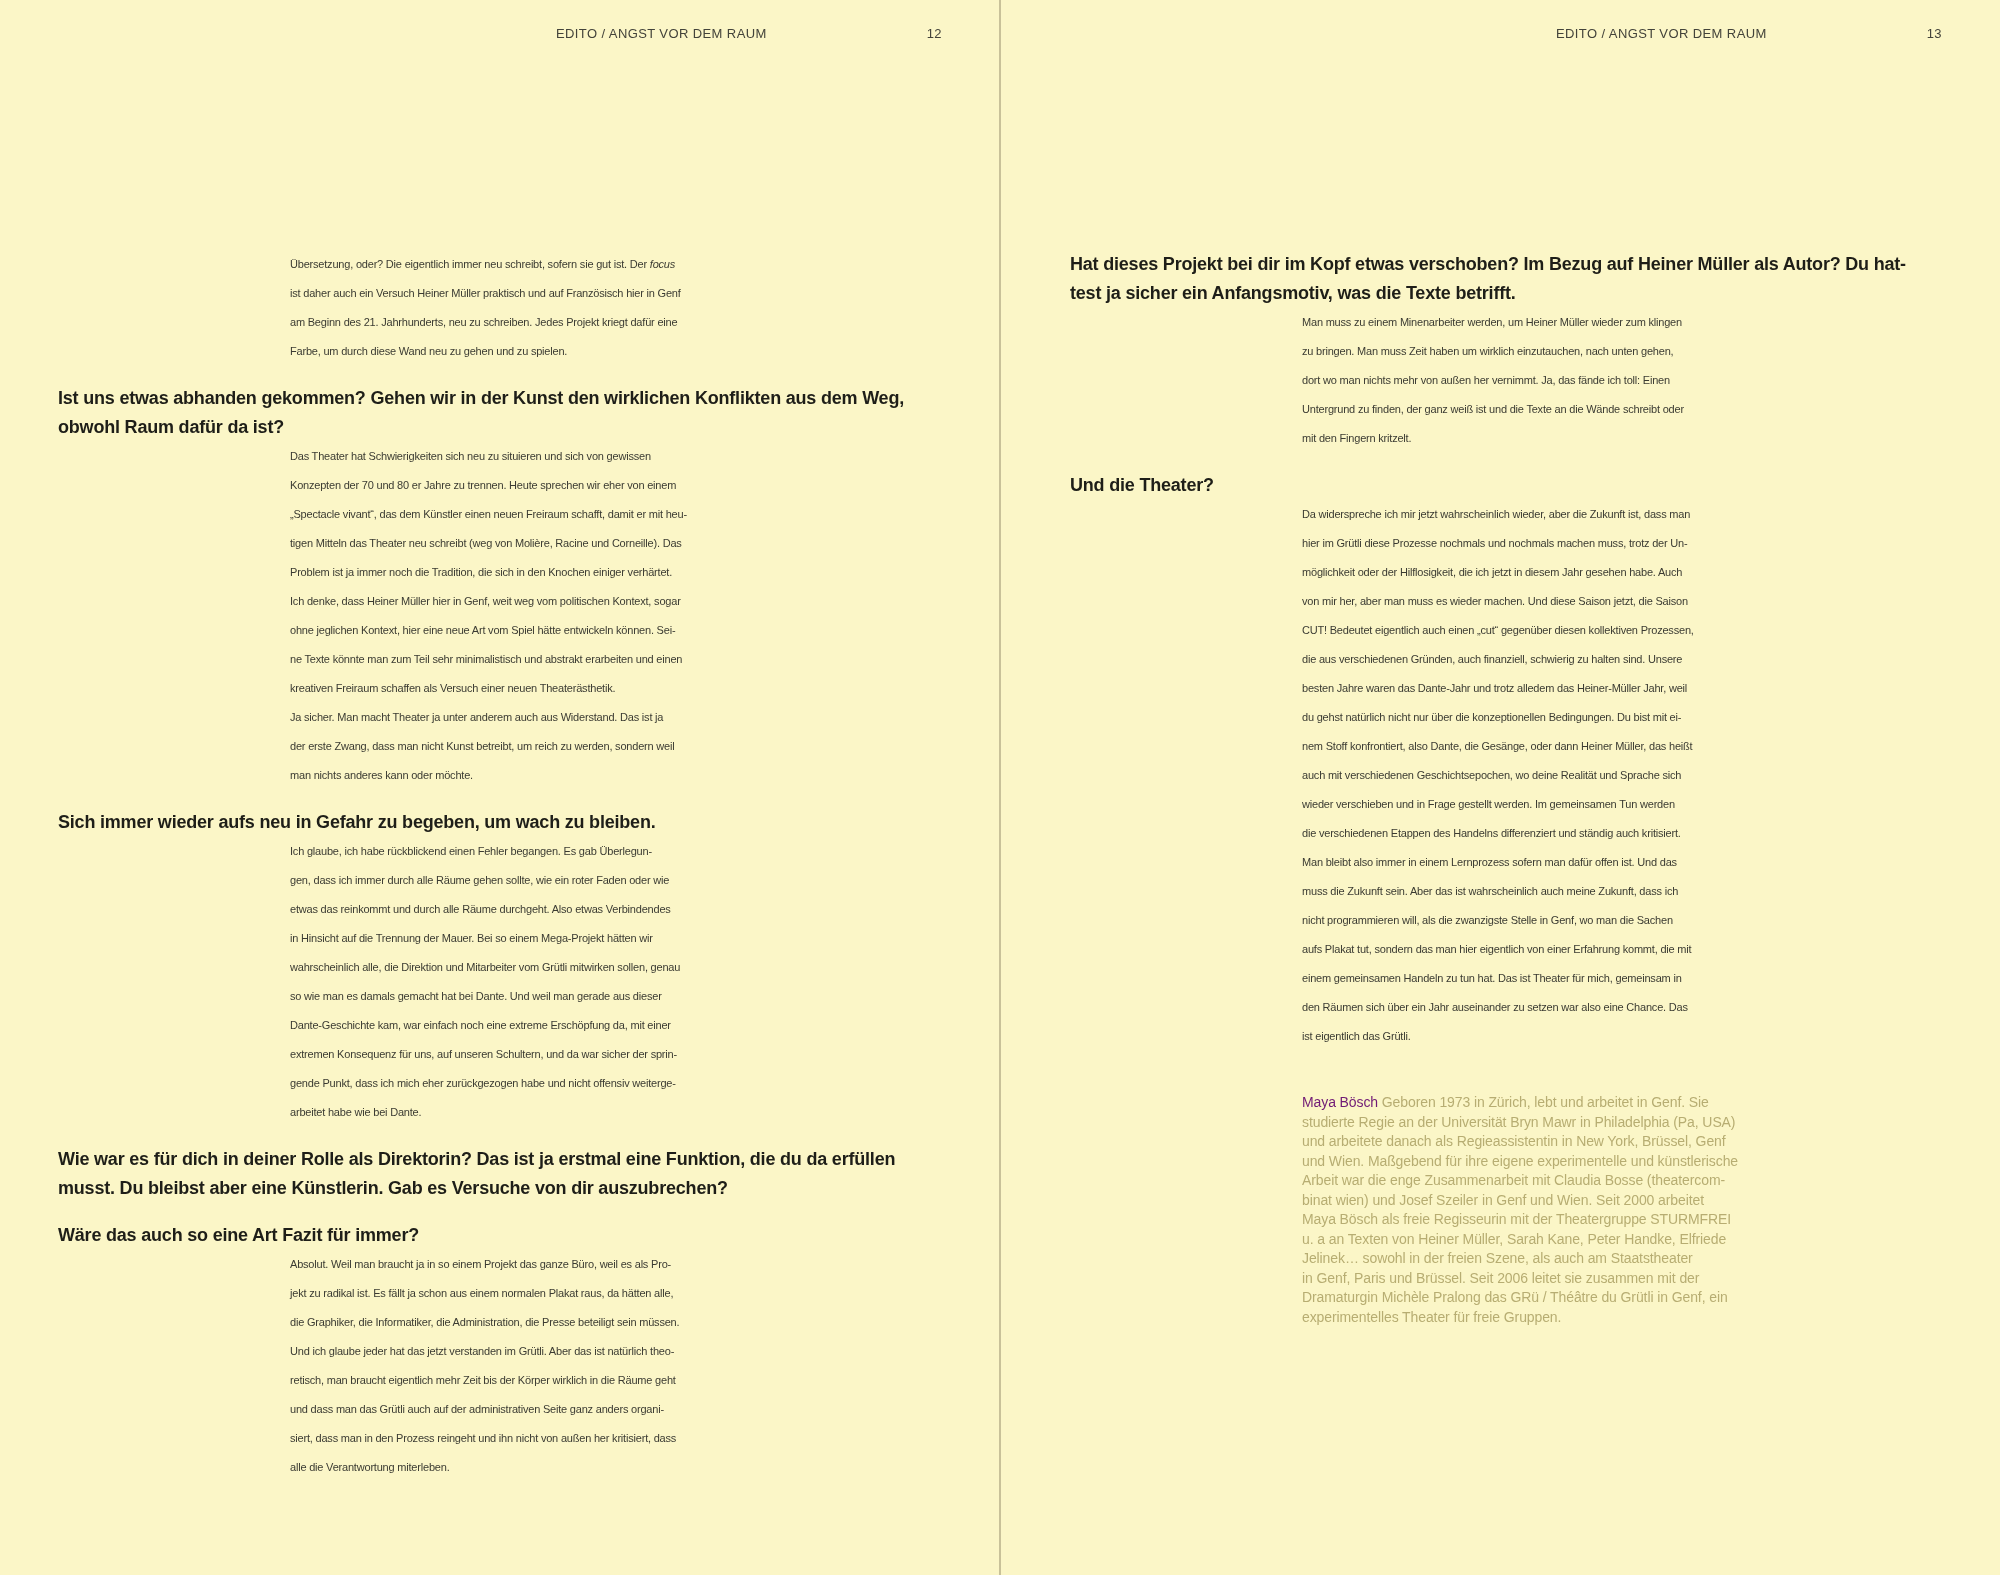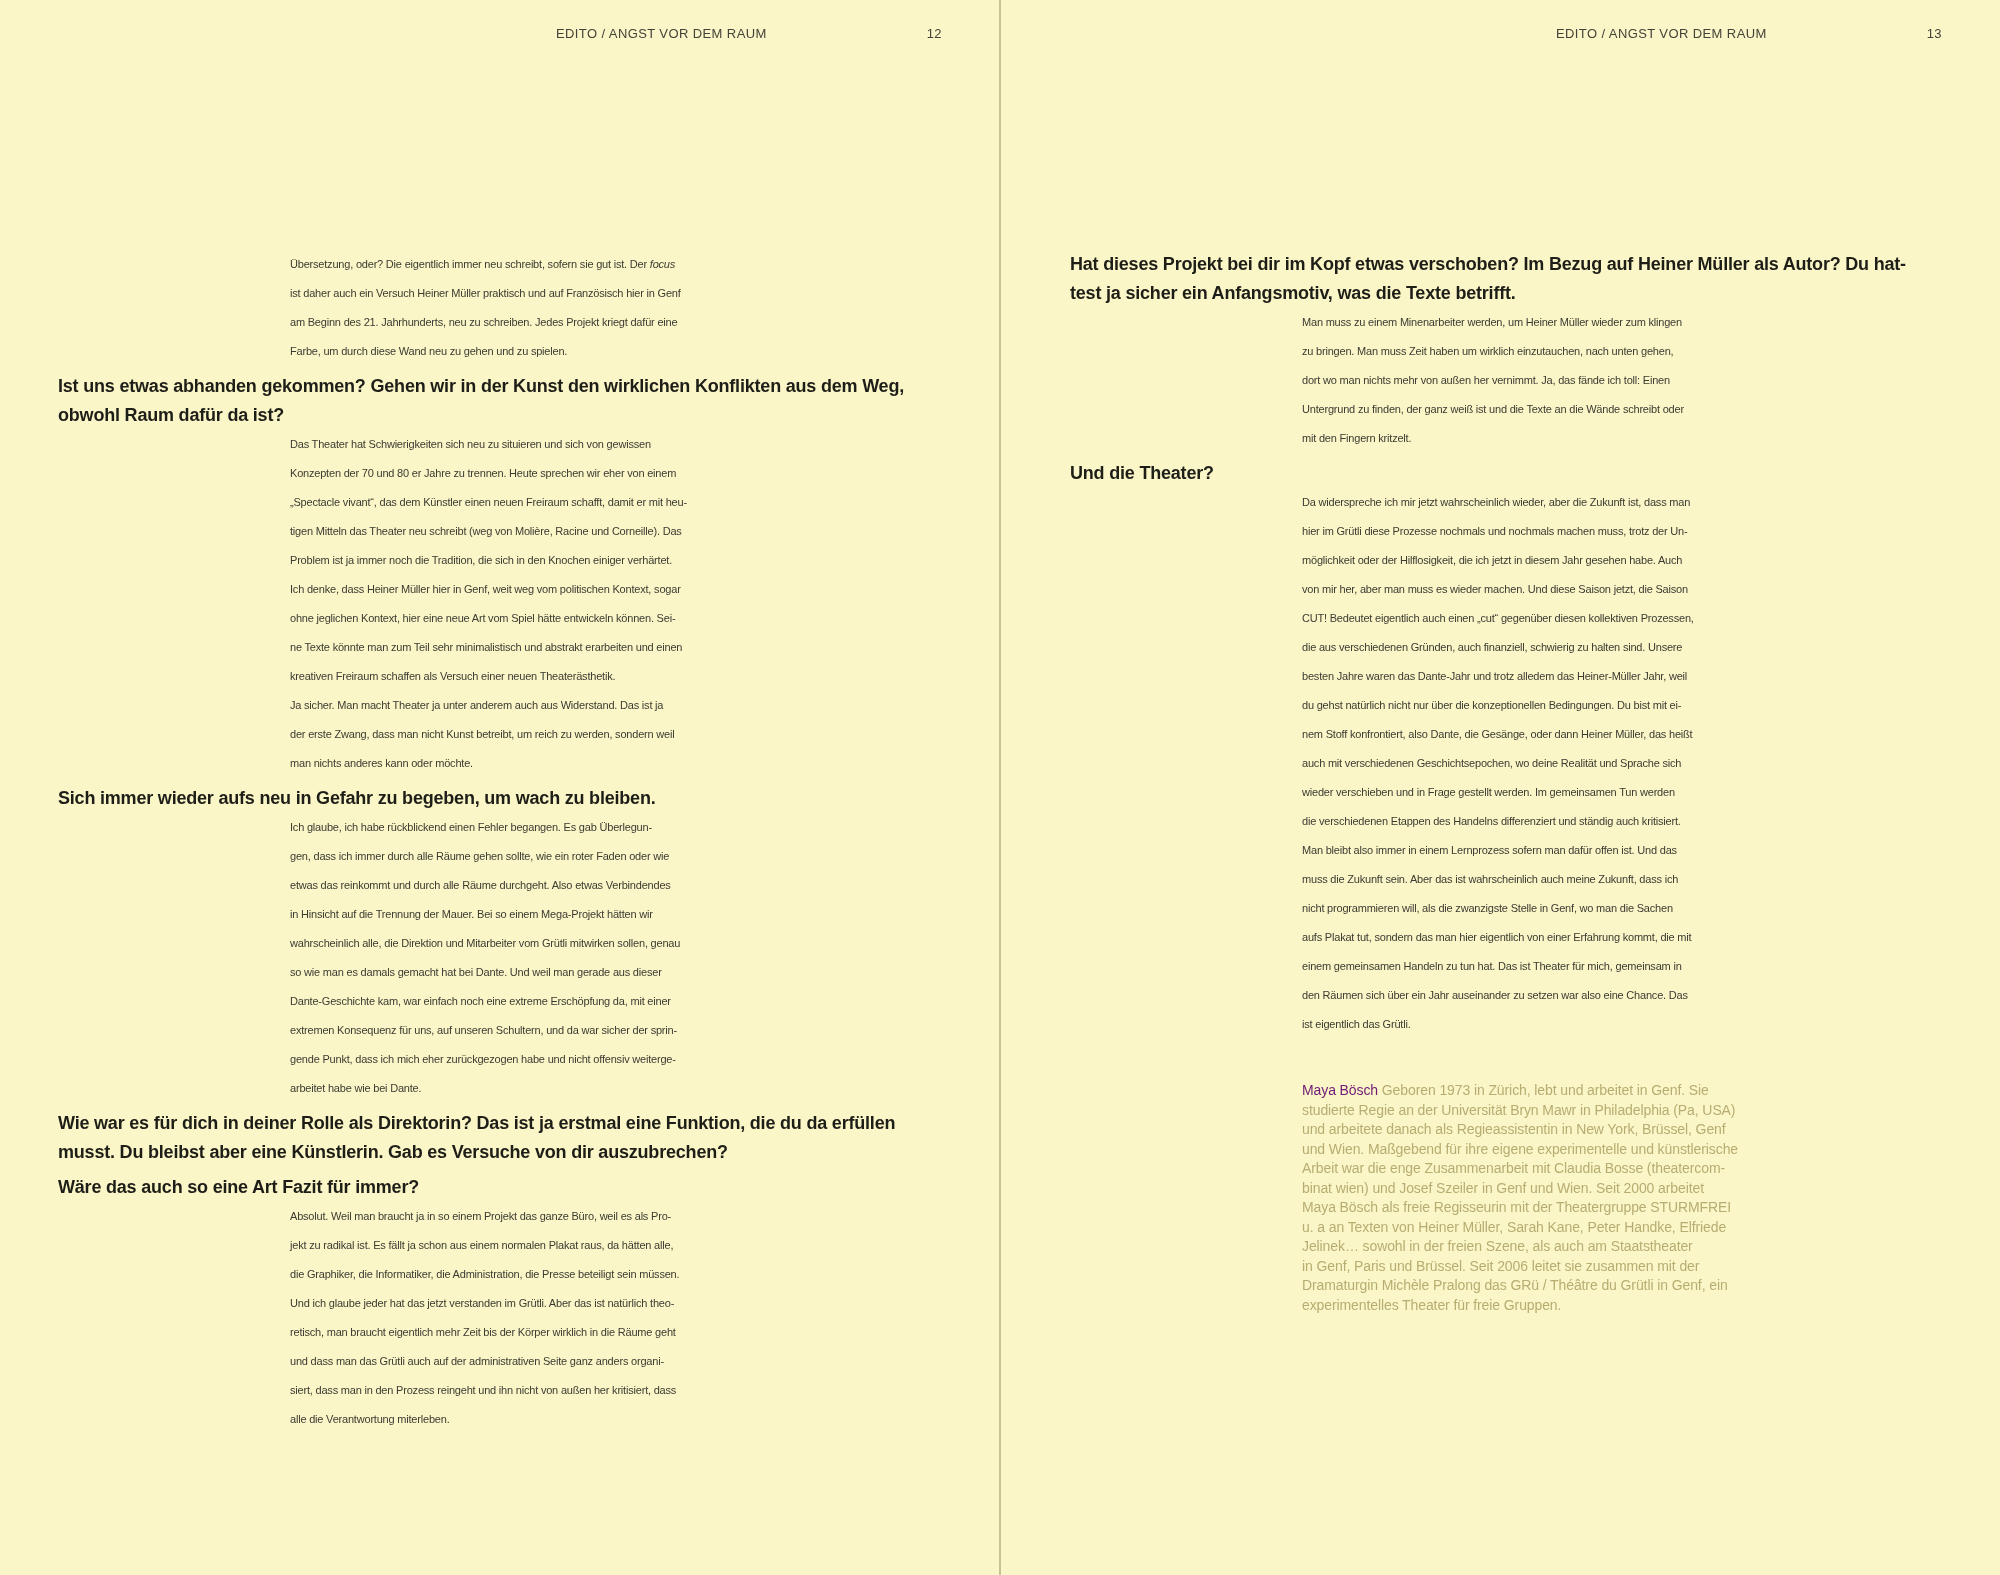--- a/index.html
+++ b/index.html
@@ -64,21 +64,21 @@
   .block {
     white-space: pre-line;
     margin: 0;
   }
   .block.question {
     font-weight: bold;
     color: #1e1e18;
     font-size: 18px;
     line-height: 29px;
     letter-spacing: -0.2px;
-    margin-top: 6px;
+    margin-top: 18px;
   }
   .block.question:first-child { margin-top: 0; }
   .block.answer {
     color: #3b3b32;
     font-size: 11px;
     line-height: 29px;
     letter-spacing: -0.2px;
     margin-left: 232px;
   }
   .block.answer .italic { font-style: italic; }

